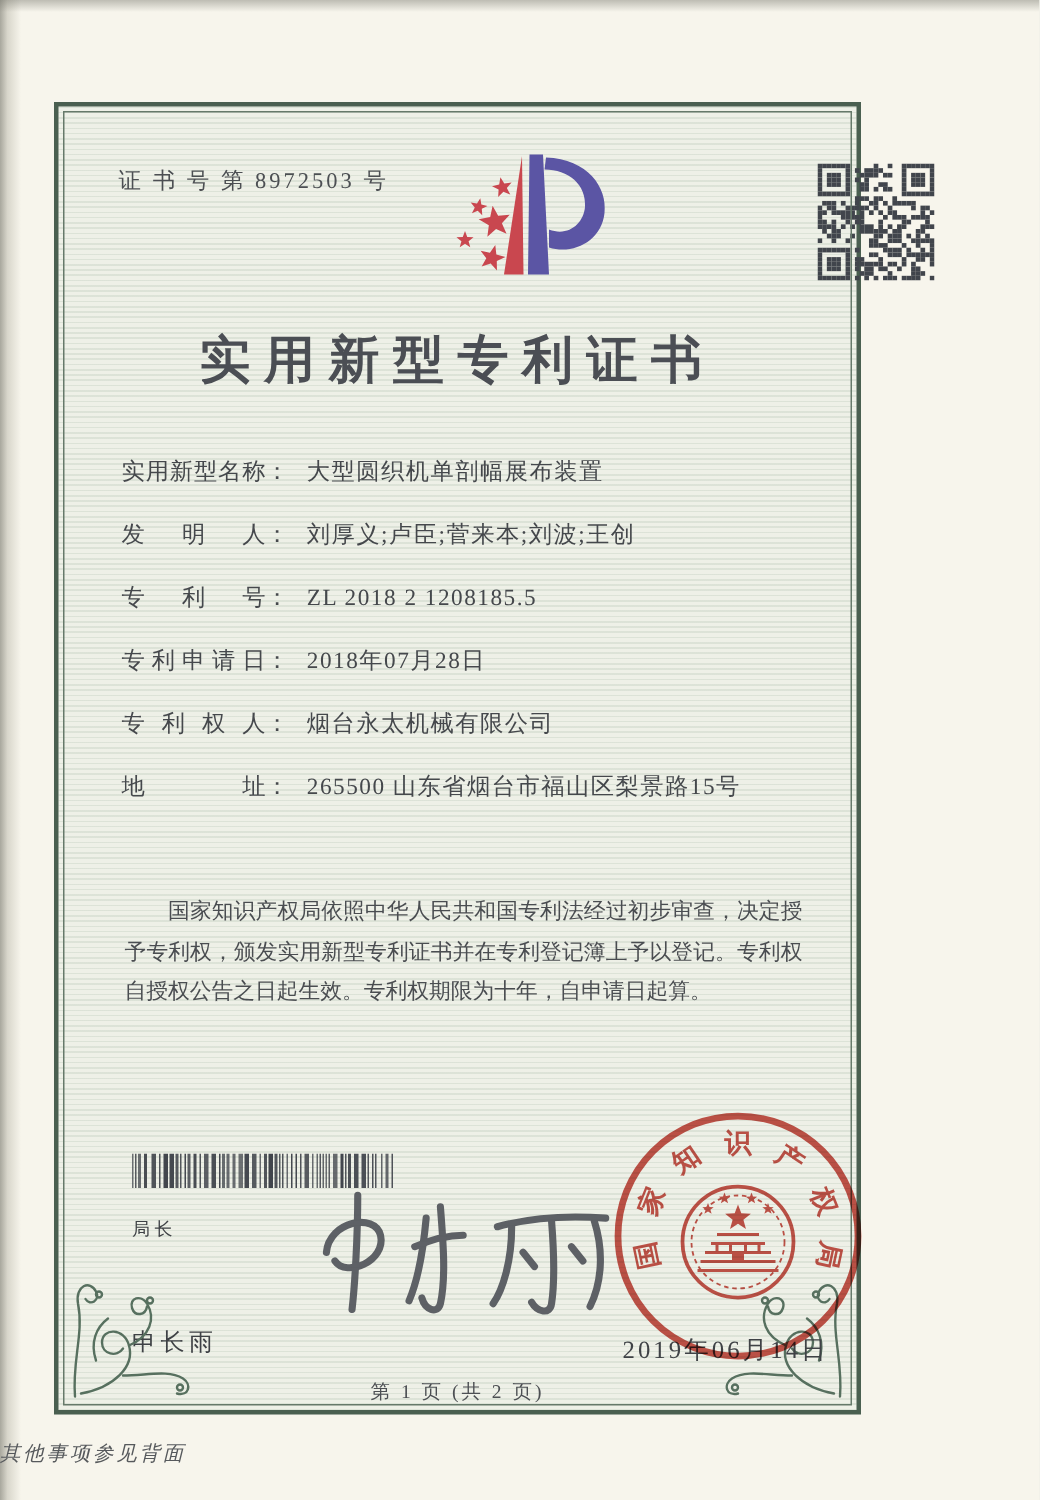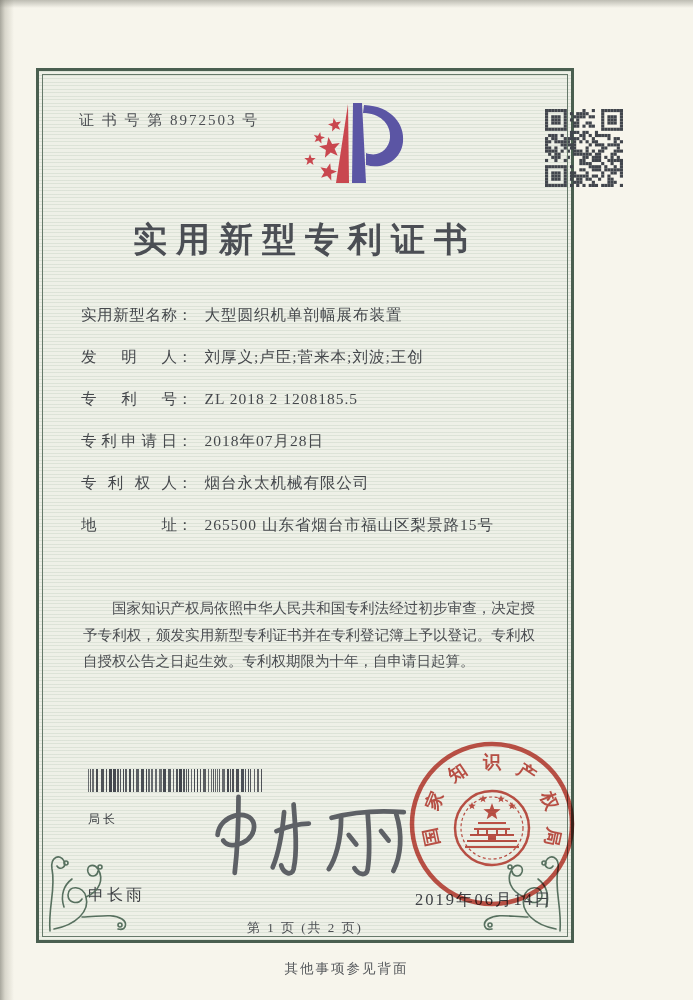--- a/index.html
+++ b/index.html
@@ -63,22 +63,22 @@
   .seal{position:absolute;left:362px;top:662px;width:182px;height:182px;z-index:2;
     mix-blend-mode:multiply;opacity:.92;}
   .page-num{
     position:absolute;left:0;right:0;top:848px;text-align:center;
     font-size:13px;color:#4c4f53;letter-spacing:2px;
   }
   .ornament{position:absolute;width:92px;height:92px;bottom:3px;color:#57705f;}
   .ornament.left{left:3px;}
   .ornament.right{right:3px;transform:scaleX(-1);}
   .back-note{
-    position:absolute;left:0;right:0;top:960px;text-align:center;
-    font-size:13.5px;color:#56595c;letter-spacing:2px;
+    position:absolute;left:0;right:0;top:960px;text-align:left;
+    font-size:13.5px;color:#56595c;letter-spacing:2px;font-style:italic;
   }
 </style>
 </head>
 <body>
 
 <div class="page">
   <div class="cert">
 
     <div class="cert-number">证 书 号 第 8972503 号</div>
 

